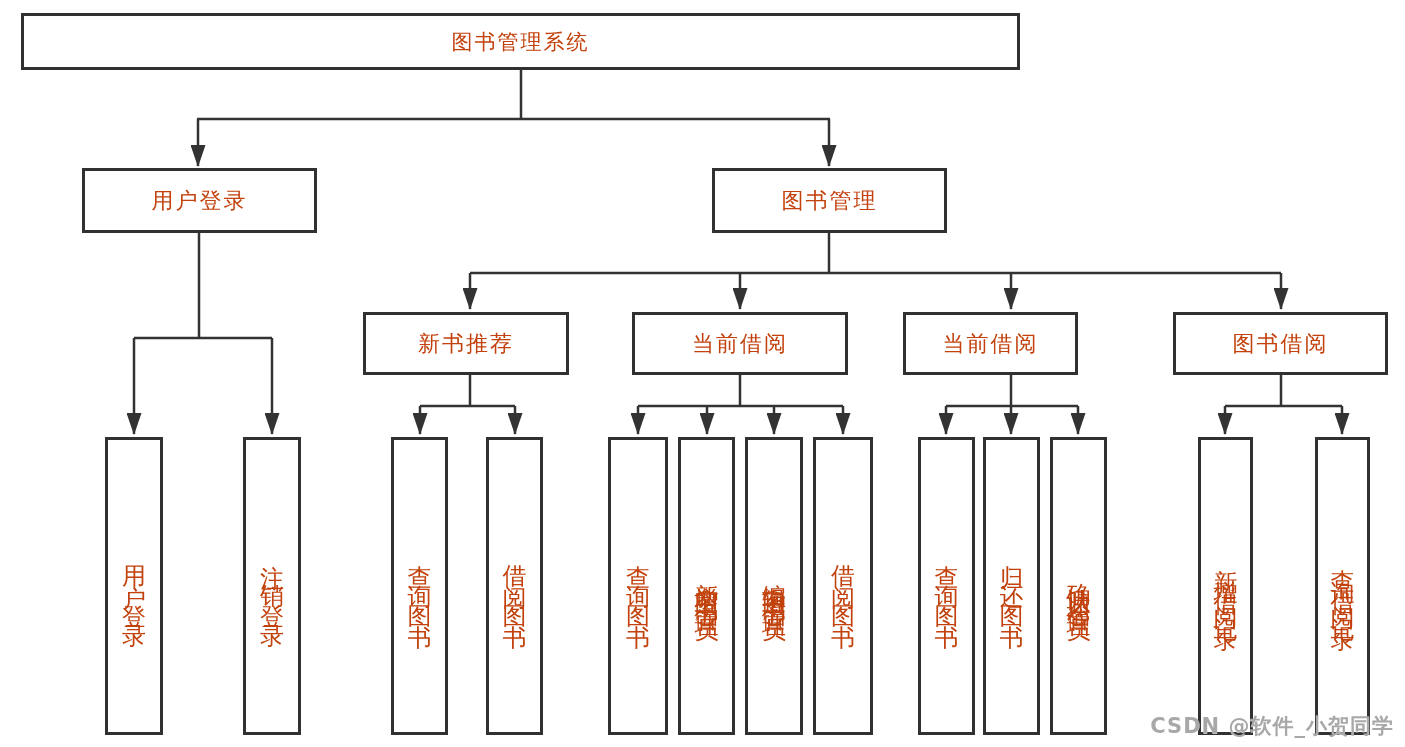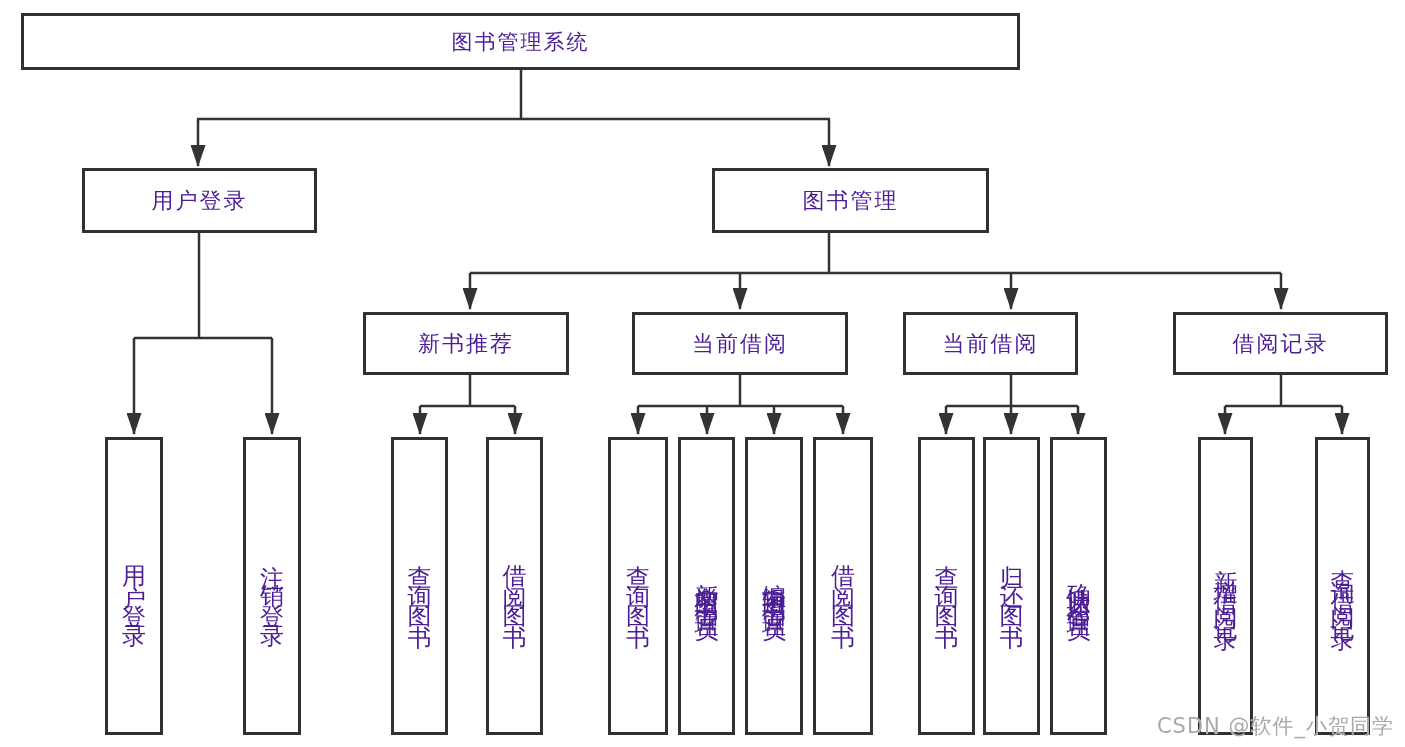--- a/index.html
+++ b/index.html
@@ -4,31 +4,31 @@
 <style>
   html,body{margin:0;padding:0;background:#ffffff;}
   #canvas{
     position:relative;width:1405px;height:747px;background:#ffffff;overflow:hidden;
     font-family:"DejaVu Sans","Liberation Sans",sans-serif;
   }
   #wires{position:absolute;left:0;top:0;width:1405px;height:747px;}
   .box{
     position:absolute;background:#ffffff;border:3px solid #313131;
     box-sizing:border-box;display:flex;align-items:center;justify-content:center;
-    color:#4c1d95;
+    color:#c2410c;
   }
   .h{font-size:22px;letter-spacing:2px;white-space:nowrap;}
   .root{font-size:21px;}
   .v{writing-mode:vertical-rl;text-orientation:mixed;font-size:24px;line-height:1;}
   .s4{letter-spacing:20px;}
   .s6{letter-spacing:12px;}
   .s9{letter-spacing:5px;}
   .watermark{
     position:absolute;right:11px;bottom:7px;font-size:21px;color:#a8a8a8;
-    letter-spacing:1px;white-space:nowrap;text-shadow:0 1px 0 rgba(255,255,255,.7);
+    letter-spacing:1px;white-space:nowrap;text-shadow:0 1px 0 rgba(255,255,255,.7);font-weight:bold;
   }
 </style>
 </head>
 <body>
 
 <div id="canvas">
 
   <svg id="wires" viewBox="0 0 1405 747" xmlns="http://www.w3.org/2000/svg">
     <defs>
       <marker id="arw" markerUnits="userSpaceOnUse" markerWidth="23" markerHeight="15" refX="21" refY="7.5" orient="auto">
@@ -75,26 +75,26 @@
       <path d="M1281 375 V406"></path>
       <path d="M1225 406 H1342"></path>
       <path d="M1225 406 V434" marker-end="url(#arw)"></path>
       <path d="M1342 406 V434" marker-end="url(#arw)"></path>
     </g>
   </svg>
 
   <div class="box h root" style="left:21px;top:13px;width:999px;height:57px">图书管理系统</div>
 
   <div class="box h" style="left:82px;top:168px;width:235px;height:65px">用户登录</div>
-  <div class="box h" style="left:712px;top:168px;width:277px;height:65px">图书管理</div>
+  <div class="box h" style="left:712px;top:168px;width:235px;height:65px">图书管理</div>
 
   <div class="box h" style="left:363px;top:312px;width:206px;height:63px">新书推荐</div>
   <div class="box h" style="left:632px;top:312px;width:216px;height:63px">当前借阅</div>
   <div class="box h" style="left:903px;top:312px;width:175px;height:63px">当前借阅</div>
-  <div class="box h" style="left:1173px;top:312px;width:215px;height:63px">借阅记录</div>
+  <div class="box h" style="left:1173px;top:312px;width:215px;height:63px">图书借阅</div>
 
   <div class="box v s4" style="left:105px;top:437px;width:58px;height:298px">用户登录</div>
   <div class="box v s4" style="left:243px;top:437px;width:58px;height:298px">注销登录</div>
 
   <div class="box v s4" style="left:391px;top:437px;width:57px;height:298px">查询图书</div>
   <div class="box v s4" style="left:486px;top:437px;width:57px;height:298px">借阅图书</div>
 
   <div class="box v s4" style="left:608px;top:437px;width:60px;height:298px">查询图书</div>
   <div class="box v s9" style="left:678px;top:437px;width:57px;height:298px">新增图书（管理员）</div>
   <div class="box v s9" style="left:745px;top:437px;width:58px;height:298px">编辑图书（管理员）</div>

